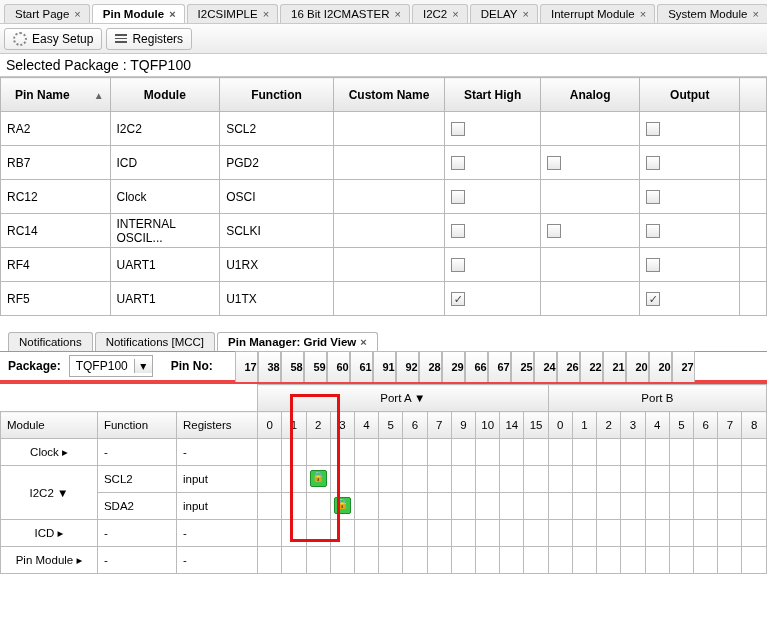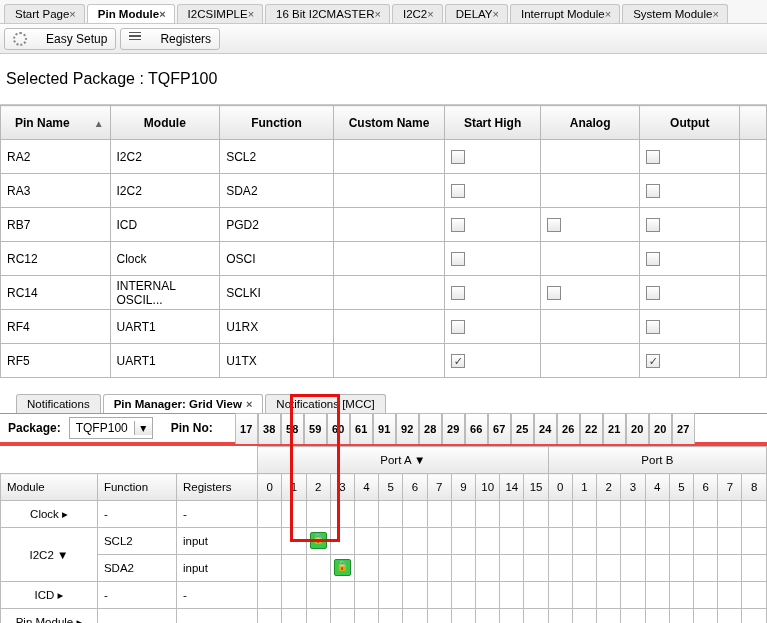--- a/index.html
+++ b/index.html
@@ -1,51 +1,51 @@
 <!DOCTYPE html>
 <html><head>
 <meta charset="utf-8">
 <style>
 *{box-sizing:border-box;margin:0;padding:0;}
 body{font-family:"Segoe UI",Tahoma,Arial,sans-serif;font-size:12px;color:#000;background:#fff;width:767px;height:623px;overflow:hidden;}
 
 .tabstrip{display:flex;align-items:flex-end;height:24px;background:#f7f7f7;border-bottom:1px solid #c9c9c9;padding-left:4px;gap:2px;}
-.tab{display:flex;align-items:center;padding:3px 8px 3px 10px;border:1px solid #c5c5c5;border-bottom:none;background:#eaeaea;border-radius:3px 3px 0 0;white-space:nowrap;font-size:11.5px;cursor:pointer;}
+.tab{display:flex;align-items:center;gap:5px;padding:3px 8px 3px 10px;border:1px solid #c5c5c5;border-bottom:none;background:#eaeaea;border-radius:3px 3px 0 0;white-space:nowrap;font-size:11.5px;cursor:pointer;}
 .tab.active{background:#fff;font-weight:bold;}
 .tab .close{color:#555;font-size:11px;}
 
 .toolbar{display:flex;align-items:center;height:30px;border-bottom:1px solid #c9c9c9;padding-left:4px;gap:4px;background:linear-gradient(#fdfdfd,#ececec);}
-.tbtn{display:flex;align-items:flex-start;gap:19px;padding:3px 8px;border:1px solid #bcbcbc;border-radius:3px;background:linear-gradient(#fff,#f0f0f0);font-size:12px;cursor:pointer;}
+.tbtn{display:flex;align-items:center;gap:5px;padding:3px 8px;border:1px solid #bcbcbc;border-radius:3px;background:linear-gradient(#fff,#f0f0f0);font-size:12px;cursor:pointer;}
 .gear{display:inline-block;width:14px;height:14px;border:2px dotted #888;border-radius:50%;}
 .lines{display:flex;flex-direction:column;gap:2px;}
 .lines span{display:block;width:12px;height:1.5px;background:#555;}
 
-.pkg-line{padding:16px 6px;font-size:16px;border-bottom:1px solid #c9c9c9;}
+.pkg-line{padding:3px 6px;font-size:14px;border-bottom:1px solid #c9c9c9;}
 
 .pin-table{width:100%;border-collapse:collapse;}
 .pin-table th,.pin-table td{border:1px solid #b8b8b8;height:34px;padding:0 6px;text-align:left;font-size:12px;}
 .pin-table th{background:linear-gradient(#fdfdfd,#e6e6e6);font-weight:bold;text-align:center;position:relative;}
 .pin-table th.first{text-align:left;padding-left:14px;}
 .sort-arrow{position:absolute;right:6px;top:50%;transform:translateY(-50%);font-size:10px;color:#666;}
 .cell-center{text-align:center;}
 .chk{display:inline-block;width:14px;height:14px;border:1px solid #8b8b8b;background:linear-gradient(#fff,#e8e8e8);vertical-align:middle;}
 .chk.checked::after{content:"\2713";display:block;text-align:center;line-height:12px;font-size:11px;color:#444;}
 
-.bottom-tabs{margin-top:14px;display:flex;align-items:flex-end;height:22px;border-bottom:1px solid #999;padding-left:16px;gap:2px;}
+.bottom-tabs{margin-top:14px;display:flex;align-items:flex-end;height:22px;border-bottom:1px solid #999;padding-left:8px;gap:2px;}
 .bottom-tab{padding:3px 10px;border:1px solid #b5b5b5;border-bottom:none;background:#eee;border-radius:3px 3px 0 0;font-size:11.5px;cursor:pointer;white-space:nowrap;}
 .bottom-tab.active{background:#fff;font-weight:bold;}
 .bottom-tab .close{color:#555;font-size:11px;margin-left:4px;}
 
 .pm-header{display:flex;align-items:center;height:32px;border-bottom:4px solid #ef4444;background:#fff;}
 .pm-header .lbl{font-weight:bold;padding:0 8px;}
 .dropdown{display:flex;align-items:center;border:1px solid #aaa;height:22px;}
 .dropdown .val{padding:0 6px;min-width:60px;}
 .dropdown .arr{width:18px;text-align:center;border-left:1px solid #aaa;background:linear-gradient(#fff,#e8e8e8);}
 .pm-pins{display:flex;margin-left:14px;}
-.pm-pin{width:23px;height:31px;border-left:1px solid #bbb;border-top:1px solid #bbb;border-right:1px solid #bbb;background:linear-gradient(#fff,#ececec);text-align:center;line-height:31px;font-size:11px;font-weight:bold;}
+.pm-pin{width:23px;height:31px;border-left:1px solid #bbb;border-top:1px solid #bbb;border-right:1px solid #bbb;background:linear-gradient(#fff,#ececec);text-align:right;line-height:31px;font-size:11px;font-weight:bold;}
 
 .pm-table{border-collapse:collapse;width:100%;}
 .pm-table th,.pm-table td{border:1px solid #bbb;font-size:11.5px;height:27px;text-align:center;}
 .pm-table th{background:linear-gradient(#fdfdfd,#e8e8e8);font-weight:normal;}
 .pm-table td.left,.pm-table th.left{text-align:left;padding-left:6px;}
 .pm-table td.mod{text-align:center;margin-top:32px;}
 .lock{display:inline-block;width:17px;height:17px;background:#3cc94a;border:1px solid #1a8f28;border-radius:2px;position:relative;}
 .lock::after{content:"\1F512";position:absolute;left:2px;top:0;font-size:10px;color:#000;}
 .redbox{position:absolute;border:3px solid #e51010;pointer-events:none;}
 </style>
@@ -132,30 +132,20 @@
         <td>RA2</td>
         <td>I2C2</td>
         <td>SCL2</td>
         <td></td>
         <td class="cell-center"><span class="chk"></span></td>
         <td class="cell-center"></td>
         <td class="cell-center"><span class="chk"></span></td>
         <td></td>
       </tr>
       <tr>
-        <td>RA3</td>
-        <td>I2C2</td>
-        <td>SDA2</td>
-        <td></td>
-        <td class="cell-center"><span class="chk"></span></td>
-        <td class="cell-center"></td>
-        <td class="cell-center"><span class="chk"></span></td>
-        <td></td>
-      </tr>
-      <tr>
         <td>RB7</td>
         <td>ICD</td>
         <td>PGD2</td>
         <td></td>
         <td class="cell-center"><span class="chk"></span></td>
         <td class="cell-center"><span class="chk"></span></td>
         <td class="cell-center"><span class="chk"></span></td>
         <td></td>
       </tr>
       <tr>
@@ -196,22 +186,22 @@
         <td class="cell-center"><span class="chk checked"></span></td>
         <td class="cell-center"></td>
         <td class="cell-center"><span class="chk checked"></span></td>
         <td></td>
       </tr>
     </tbody>
 </table>
 
 <div class="bottom-tabs" id="btabs">
     <div class="bottom-tab"><span>Notifications</span></div>
+    <div class="bottom-tab"><span>Notifications [MCC]</span></div>
     <div class="bottom-tab active"><span>Pin Manager: Grid View</span><span class="close">×</span></div>
-    <div class="bottom-tab"><span>Notifications [MCC]</span></div>
   </div>
 
 <div class="pm-header">
   <span class="lbl">Package:</span>
   <div class="dropdown">
     <span class="val">TQFP100</span>
     <span class="arr">▾</span>
   </div>
   <span class="lbl" style="margin-left:10px;">Pin No:</span>
   <div class="pm-pins" id="pm-pin-nos">

